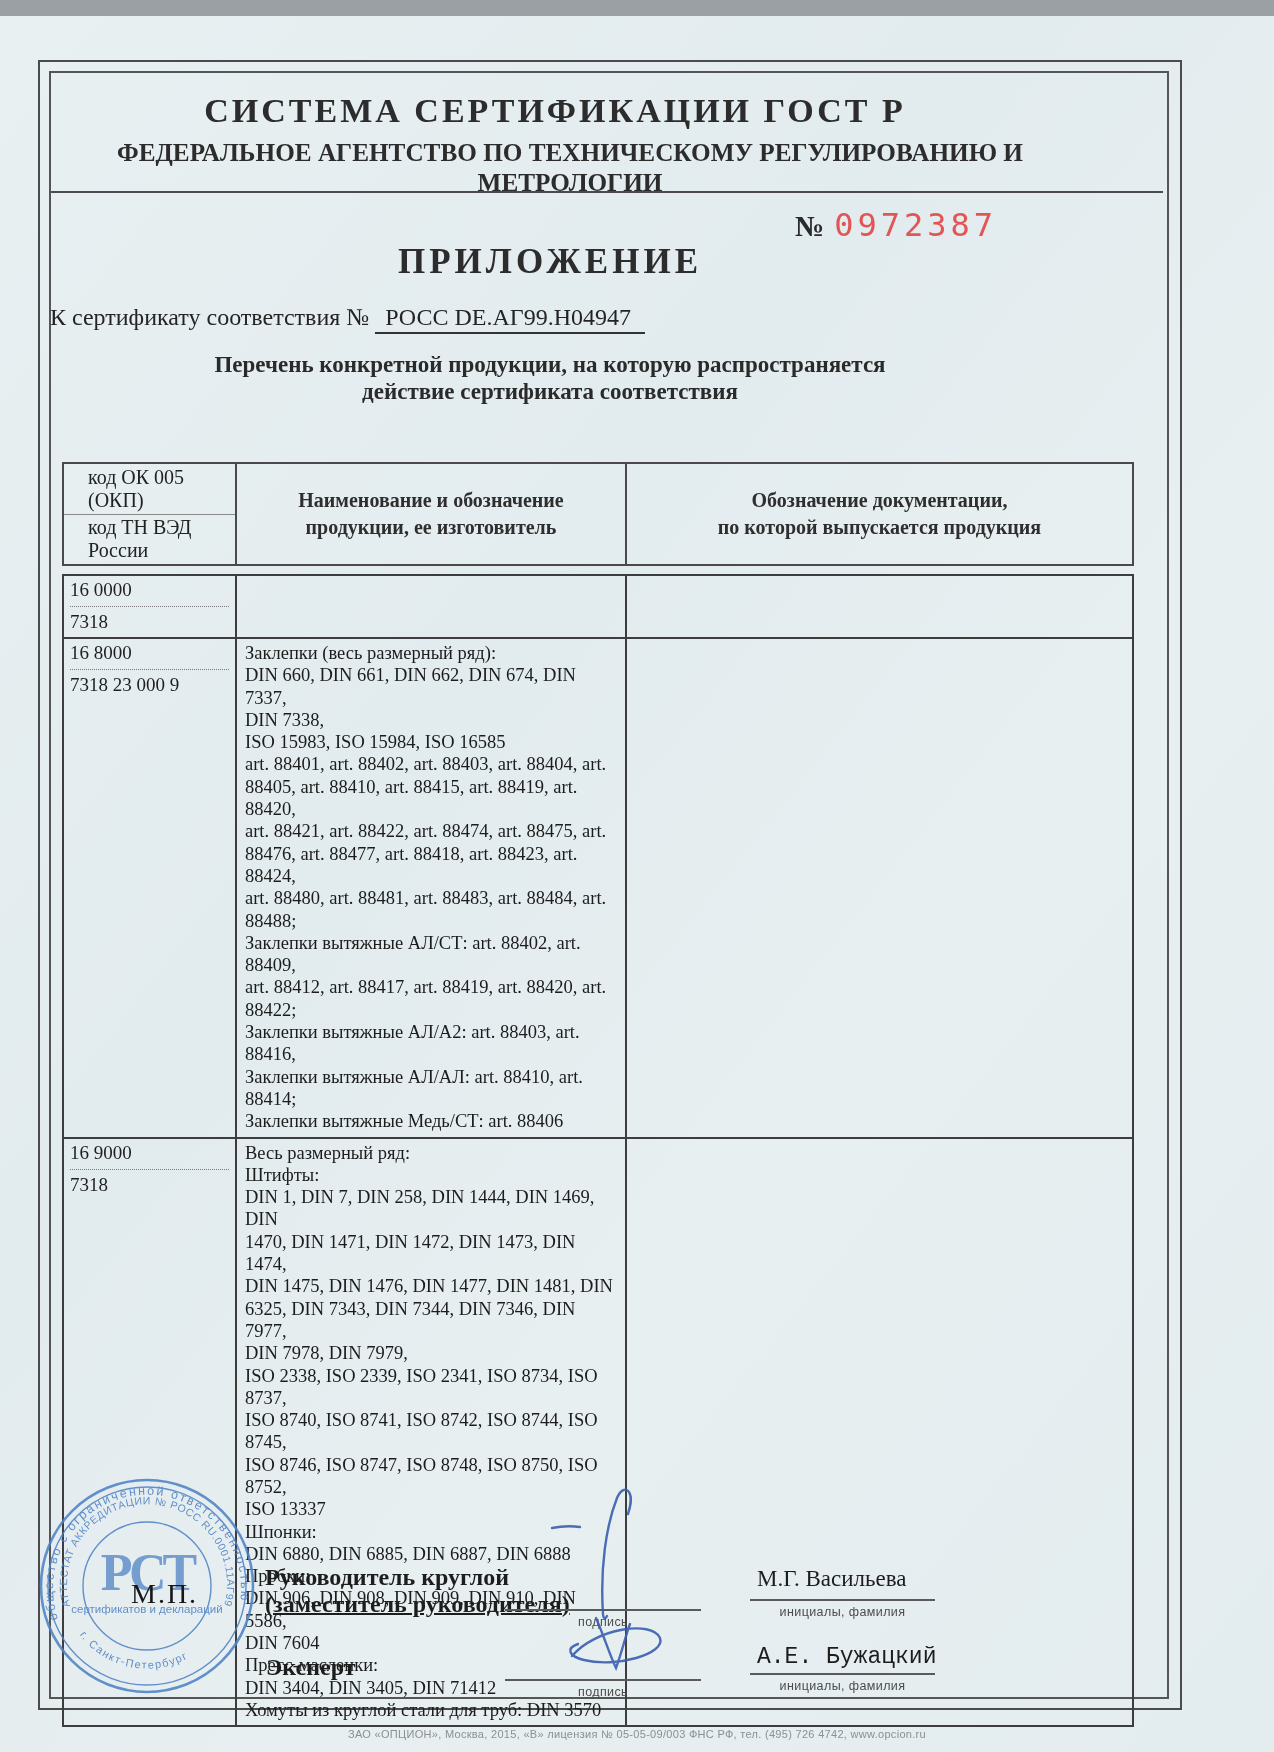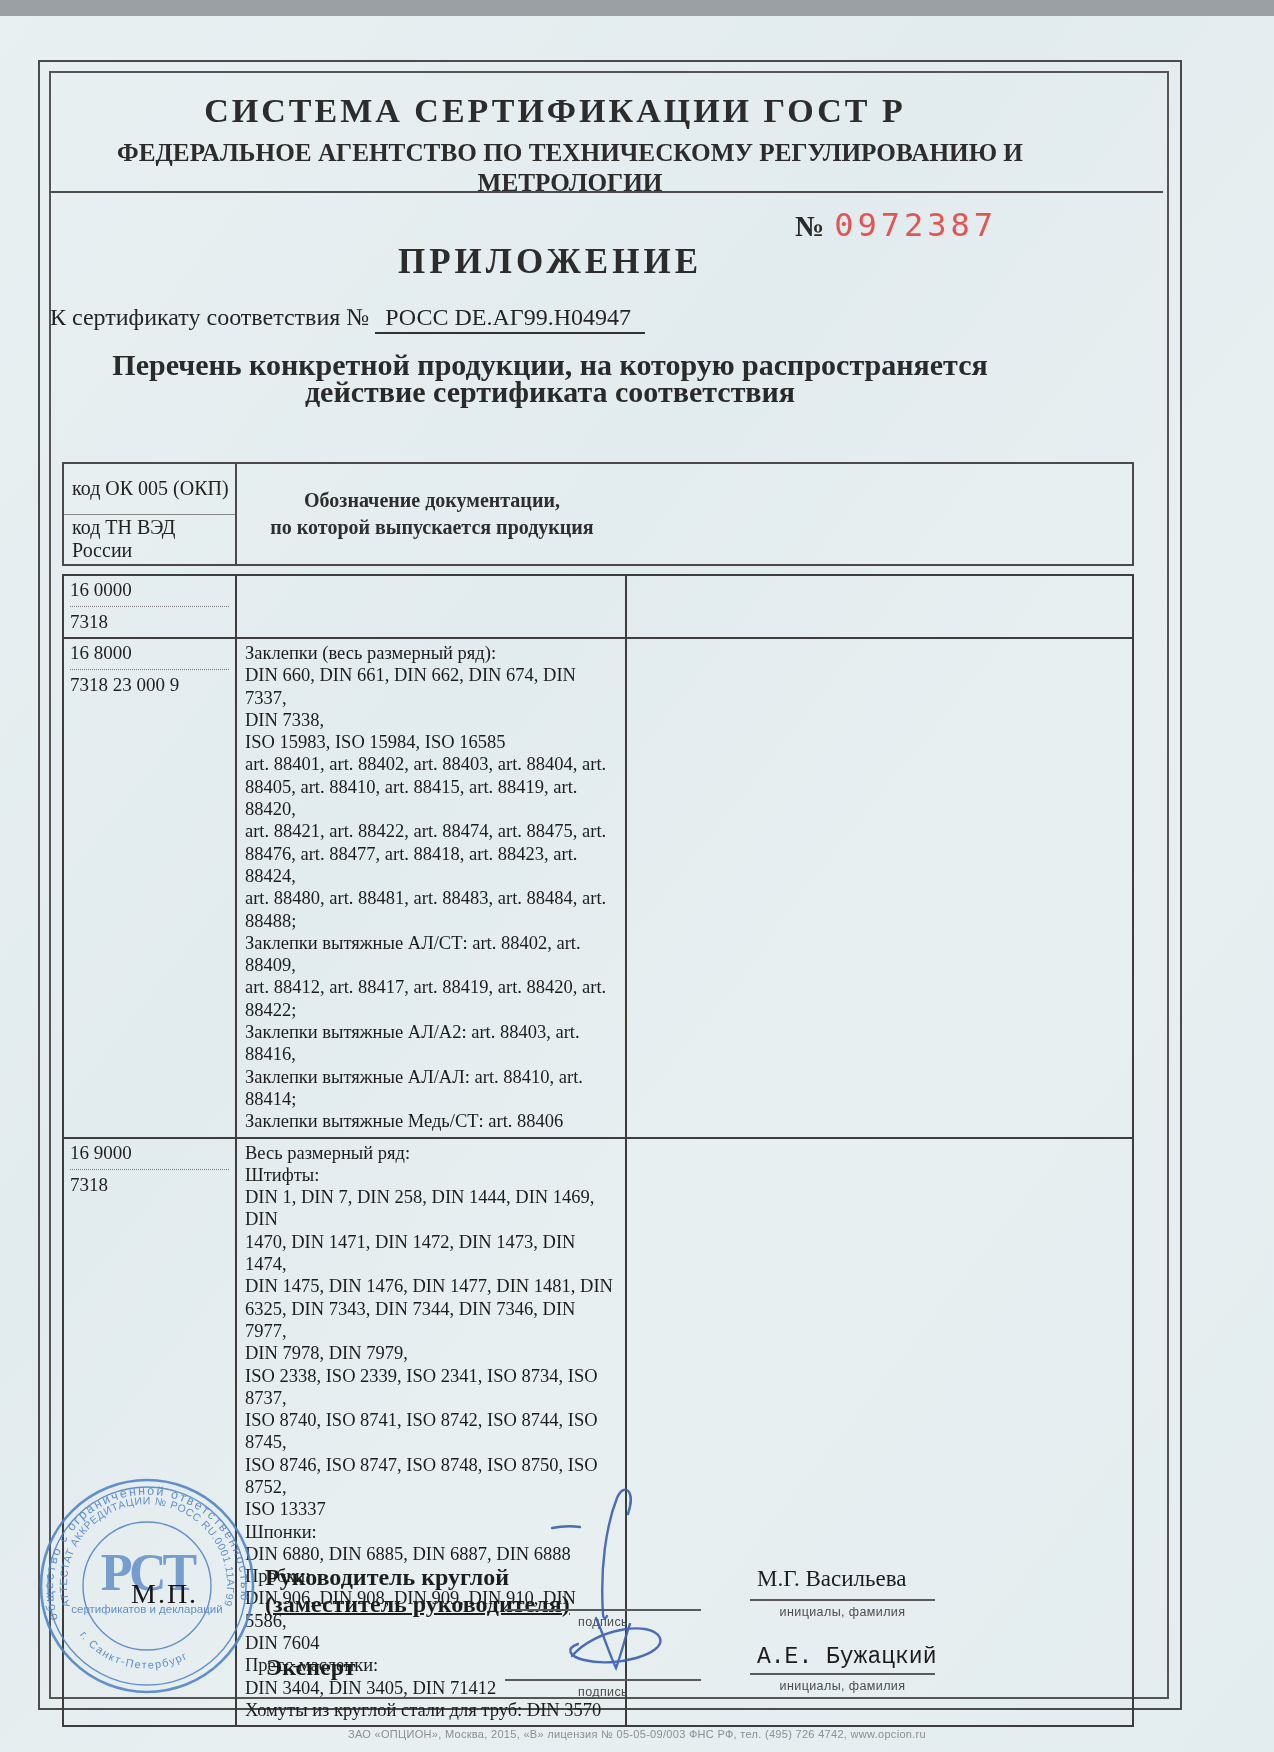--- a/index.html
+++ b/index.html
@@ -21,29 +21,29 @@
   .doc-number { position:absolute; top:190px; left:795px; white-space:nowrap; }
   .doc-number .no { font-size:29px; font-weight:bold; color:#2b2b2b; margin-right:10px; }
   .doc-number .digits { font-family:"DejaVu Sans Mono", monospace; font-size:32px;
           letter-spacing:4px; color:#e25555; font-weight:400; }
 
   .title { position:absolute; top:226px; left:50px; width:1000px; text-align:center;
            font-size:35px; font-weight:bold; letter-spacing:4px; color:#2c2c2c; }
   .subtitle { position:absolute; top:288px; left:50px; width:1020px; text-align:left; font-size:24px; color:#242424; }
   .subtitle .cert-no { border-bottom:2px solid #333; padding:0 14px 2px 10px; margin-left:6px; }
   .desc { position:absolute; top:335px; left:30px; width:1040px; text-align:center;
-          font-size:30px; font-weight:bold; line-height:27px; white-space:pre-line; color:#2a2a2a; }
+          font-size:23px; font-weight:bold; line-height:27px; white-space:pre-line; color:#2a2a2a; }
 
   
   .thead { position:absolute; left:62px; top:446px; width:1068px; height:100px;
            border:2px solid #4a4a4a; display:grid; grid-template-columns:173px 390px 1fr; background:rgba(255,255,255,0.06); }
   .thead .hc { border-right:2px solid #4a4a4a; }
   .thead .hc:last-child { border-right:none; }
   .hc1 { display:flex; flex-direction:column; font-size:20px; }
-  .hc1 .half { flex:1; display:flex; align-items:center; padding-left:8px; }
+  .hc1 .half { flex:1; display:flex; align-items:center; padding-left:24px; }
   .hc1 .half.top { border-bottom:1px solid #8a8a8a; }
   .hc-center { display:flex; align-items:center; justify-content:center; text-align:center;
                font-size:20px; line-height:27px; white-space:pre-line; font-weight:bold; color:#2e2e2e; }
 
   .tbody { position:absolute; left:62px; top:558px; width:1068px; border:2px solid #3d3d3d; }
   .trow { display:grid; grid-template-columns:173px 390px 1fr; border-bottom:2px solid #3d3d3d; }
   .trow:last-child { border-bottom:none; }
   .trow .cell { border-right:2px solid #3d3d3d; }
   .trow .cell:last-child { border-right:none; }
   .code-cell { font-size:19px; padding:1px 6px 2px; color:#1f1f1f; }
@@ -105,20 +105,22 @@
   </div>
 
   <div class="desc">Перечень конкретной продукции,  на которую распространяется
 действие сертификата соответствия</div>
 
   <div class="thead">
     <div class="hc hc1">
       <div class="half top">код ОК 005 (ОКП)</div>
       <div class="half">код ТН ВЭД России</div>
     </div>
+    <div class="hc hc-center">Наименование и обозначение
+продукции, ее изготовитель</div>
     <div class="hc hc-center">Обозначение документации,
 по которой выпускается продукция</div>
   </div>
 
   <div class="tbody">
     <div class="trow row-a">
       <div class="cell code-cell">
         <div class="code-top">16 0000</div>
         <div class="code-bottom">7318</div>
       </div>

